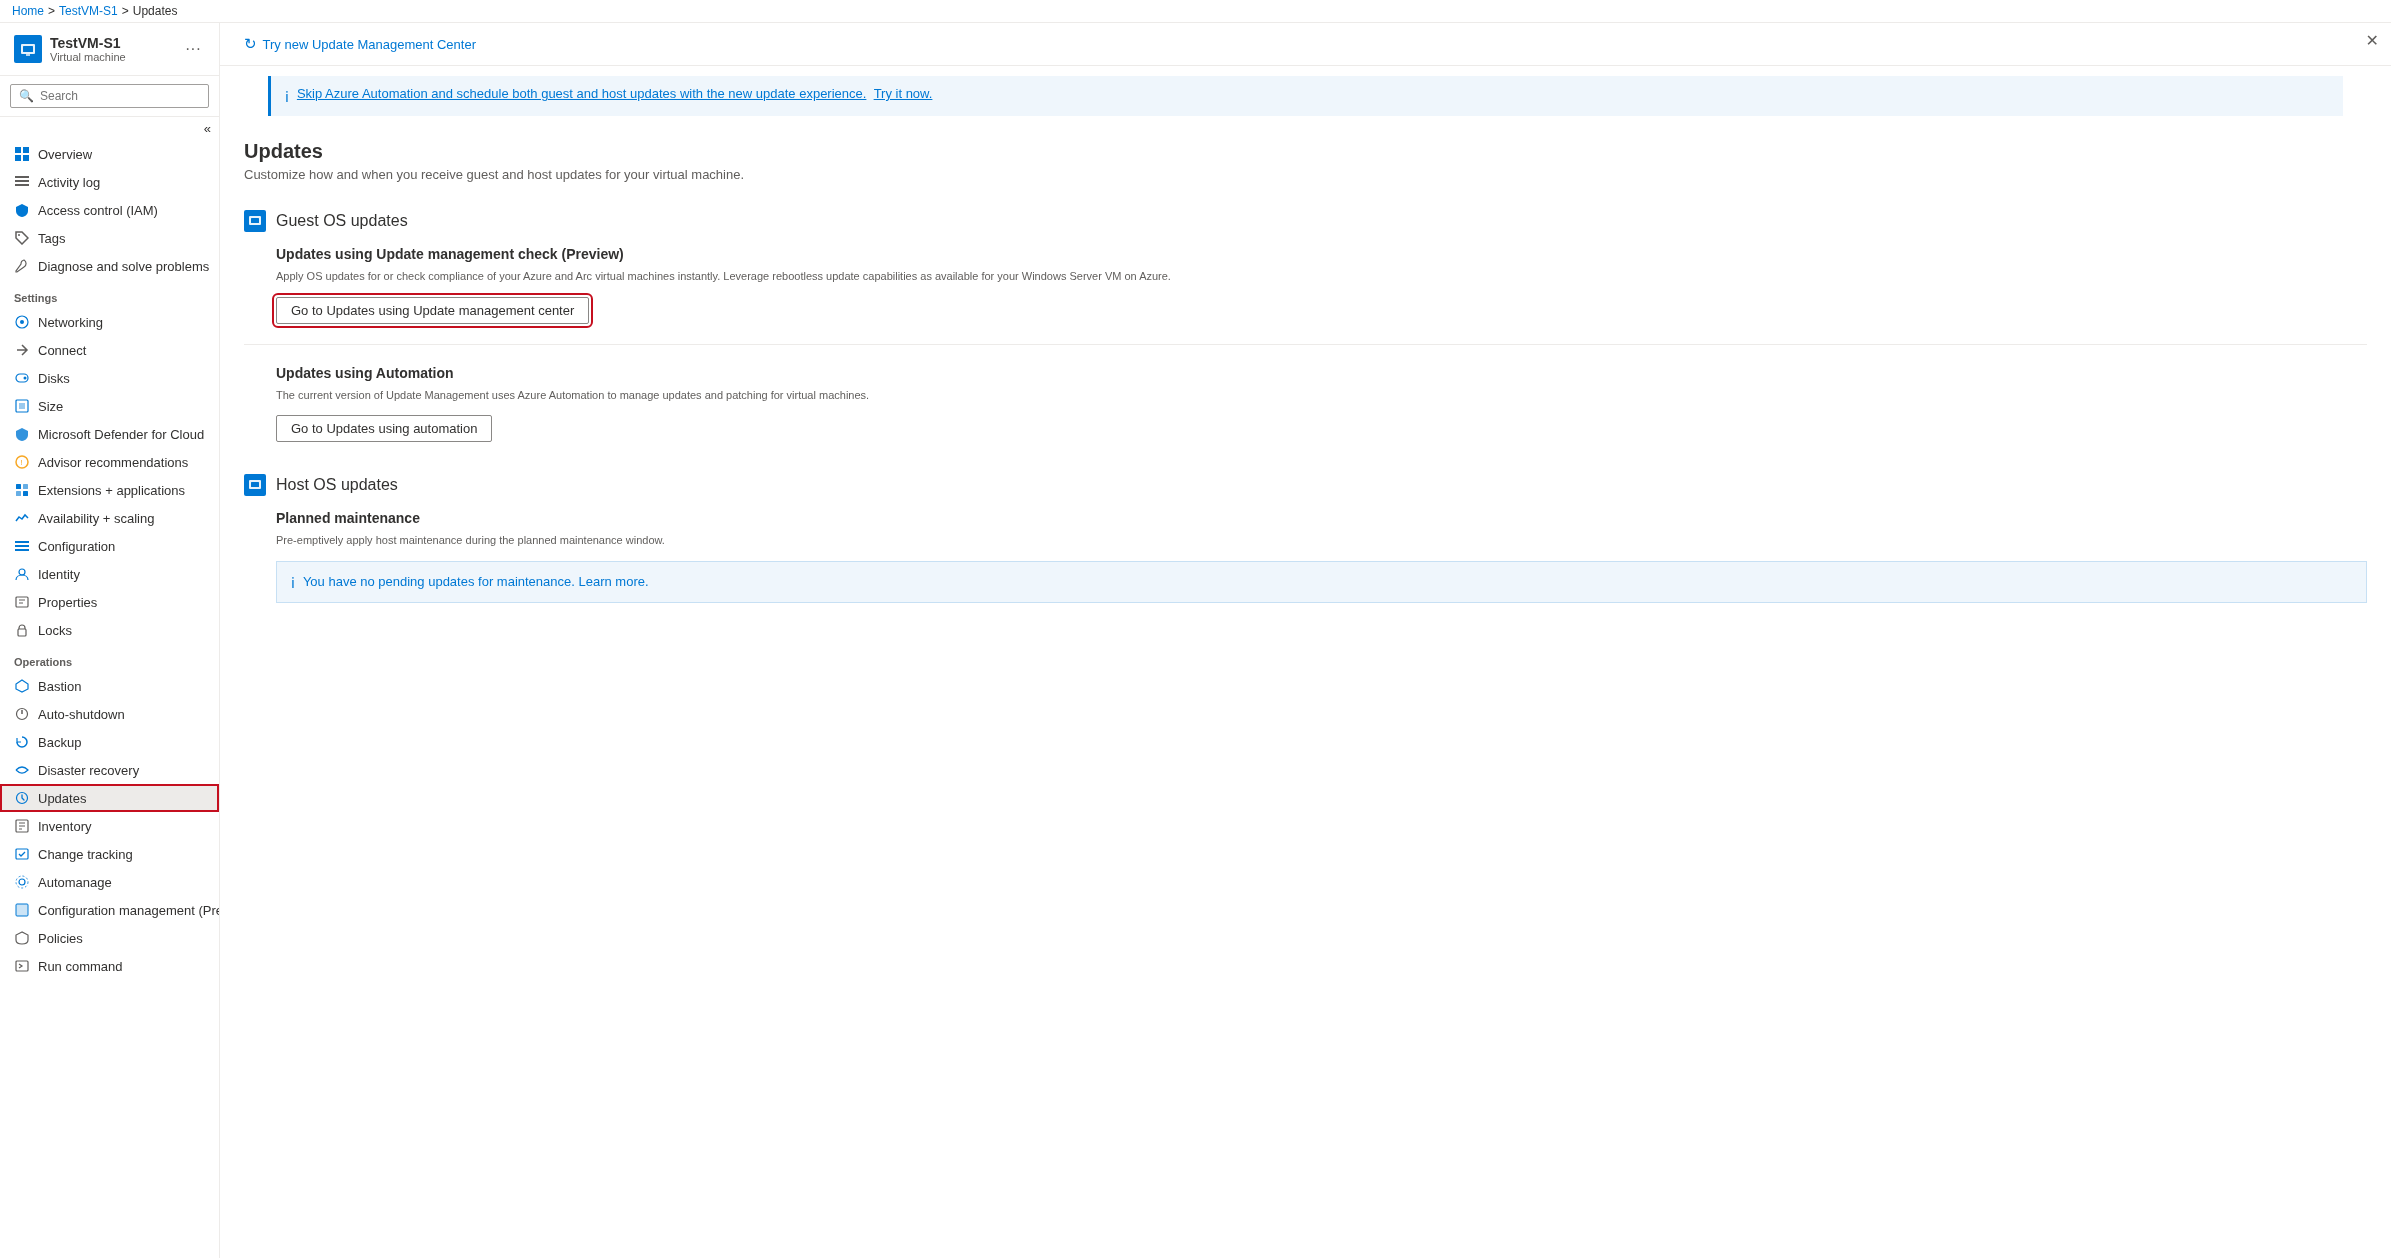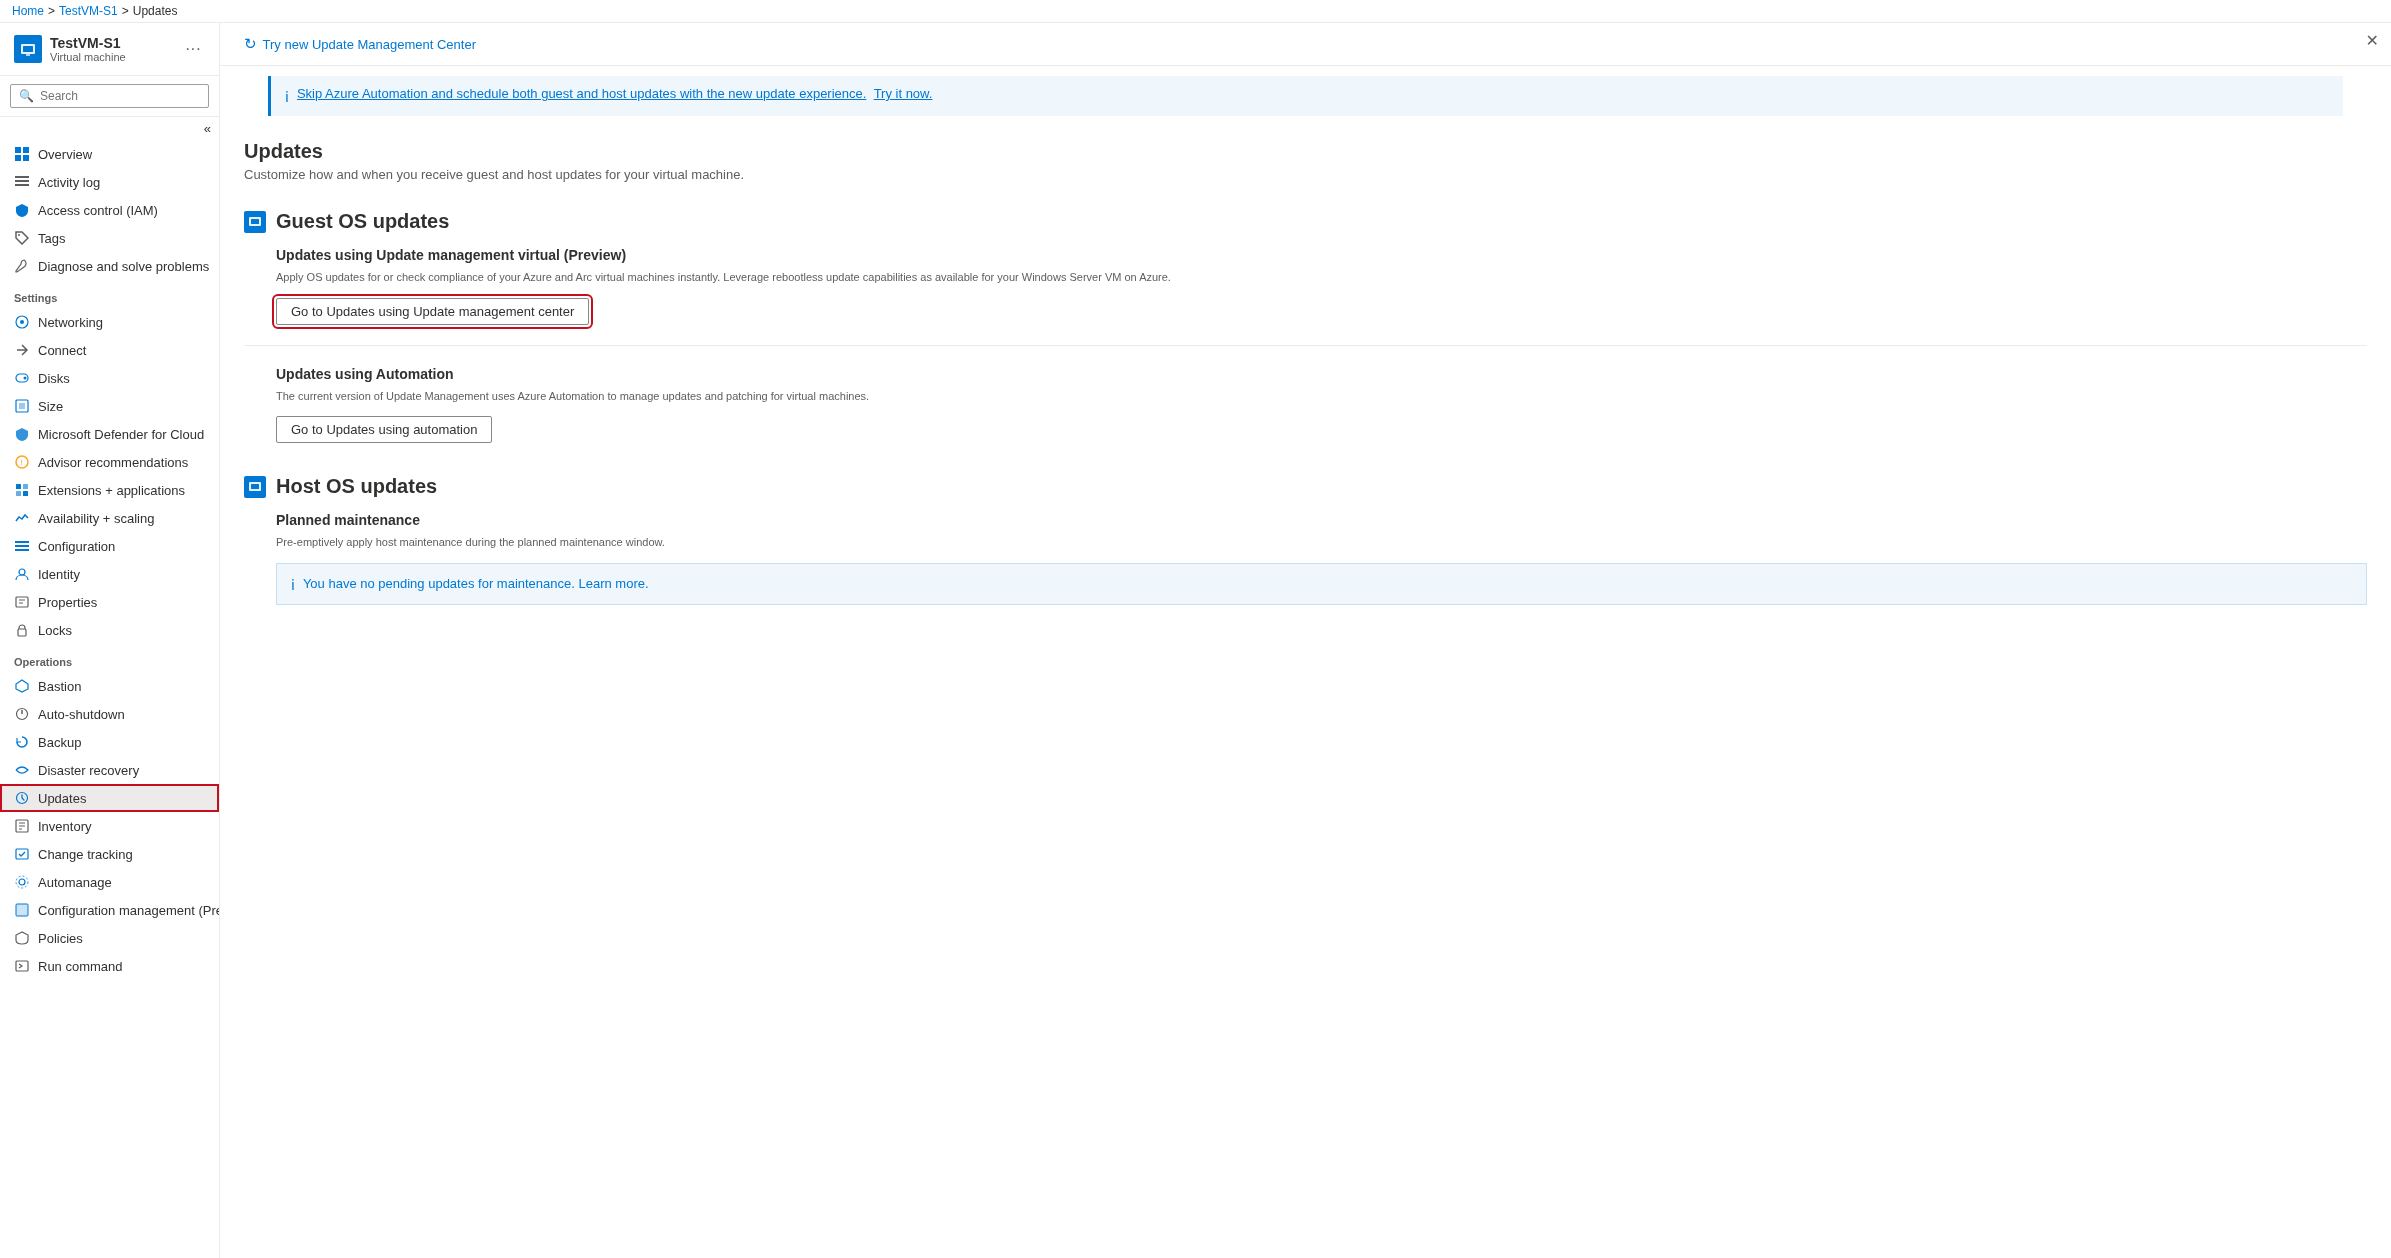--- a/index.html
+++ b/index.html
@@ -51,21 +51,21 @@
     .info-banner { background: #eff6fc; border-left: 3px solid #0078d4; margin: 0 24px 0; padding: 10px 14px; display: flex; align-items: flex-start; gap: 8px; font-size: 13px; color: #323130; }
     .info-banner a { color: #0078d4; }
 
     .content { padding: 24px 24px; }
     .page-title { font-size: 20px; font-weight: 600; color: #323130; margin-bottom: 4px; }
     .page-subtitle { font-size: 13px; color: #605e5c; margin-bottom: 28px; }
 
     .section-block { margin-bottom: 32px; }
     .section-header { display: flex; align-items: center; gap: 10px; margin-bottom: 14px; }
     .section-icon { width: 22px; height: 22px; background: #0078d4; border-radius: 2px; display: flex; align-items: center; justify-content: center; flex-shrink: 0; }
-    .section-header-title { font-size: 20px; font-weight: 700; color: #323130; }
+    .section-header-title { font-size: 16px; font-weight: 400; color: #323130; }
 
     .subsection { margin-left: 32px; margin-bottom: 20px; }
     .subsection-title { font-size: 14px; font-weight: 600; color: #323130; margin-bottom: 6px; }
     .subsection-desc { font-size: 11px; color: #605e5c; margin-bottom: 12px; line-height: 1.5; }
 
     .action-btn { display: inline-flex; align-items: center; padding: 5px 14px; border: 1px solid #8a8886; background: #fff; color: #323130; font-size: 13px; cursor: pointer; border-radius: 2px; }
     .action-btn.highlighted { outline: 2px solid #c50f1f; outline-offset: 2px; }
 
     .info-box { background: #eff6fc; border: 1px solid #c7e0f4; padding: 10px 14px; display: flex; align-items: center; gap: 8px; font-size: 13px; margin-top: 12px; }
     .info-box a { color: #0078d4; text-decoration: none; }
@@ -405,21 +405,21 @@
           <div class="section-icon">
             <svg width="14" height="14" viewBox="0 0 14 14">
                 <rect x="1" y="2" width="12" height="9" rx="1" fill="white" opacity="0.9"></rect>
                 <rect x="3" y="4" width="8" height="5" rx="0.5" fill="#0078d4"></rect>
               </svg>
           </div>
           <span class="section-header-title">Guest OS updates</span>
         </div>
 
         <div class="subsection">
-          <div class="subsection-title">Updates using Update management virtual (Preview)</div>
+          <div class="subsection-title">Updates using Update management check (Preview)</div>
           <div class="subsection-desc">Apply OS updates for or check compliance of your Azure and Arc virtual machines instantly. Leverage rebootless update capabilities as available for your Windows Server VM on Azure.</div>
           <button class="action-btn highlighted">Go to Updates using Update management center</button>
         </div>
 
         <hr class="divider">
 
         <div class="subsection">
           <div class="subsection-title">Updates using Automation</div>
           <div class="subsection-desc">The current version of Update Management uses Azure Automation to manage updates and patching for virtual machines.</div>
           <button class="action-btn">Go to Updates using automation</button>

